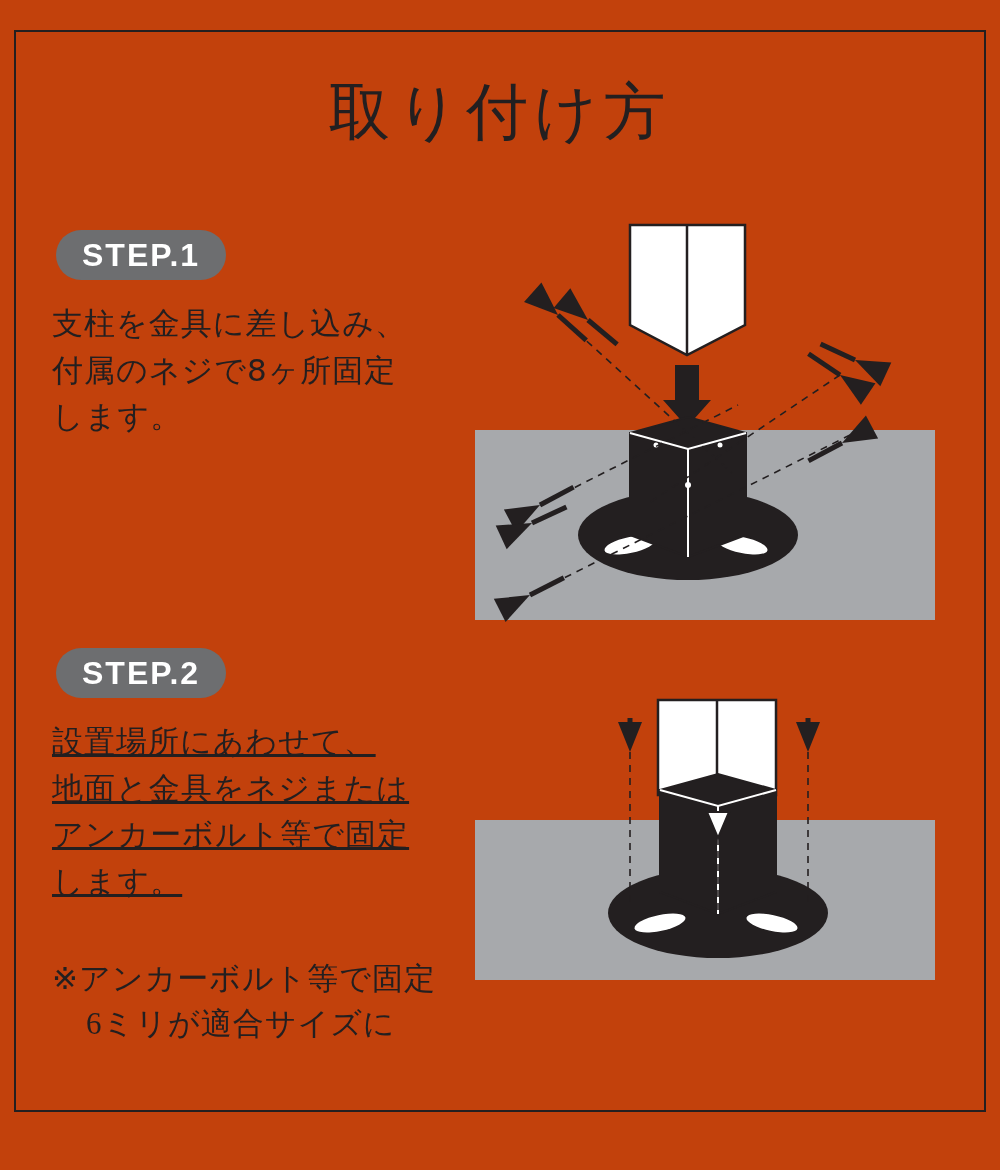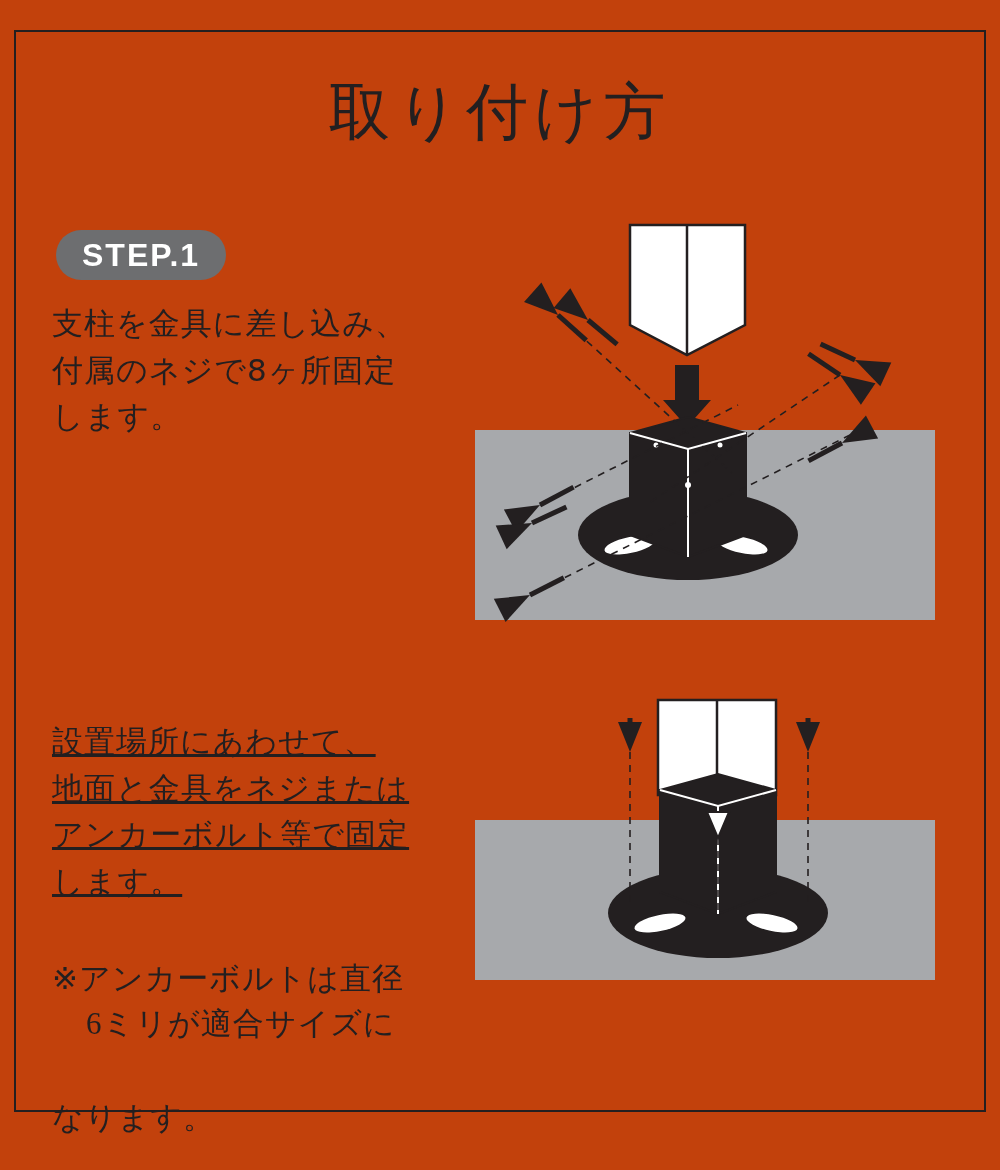--- a/index.html
+++ b/index.html
@@ -178,28 +178,28 @@
         <rect x="0" y="-2.5" width="38" height="5"></rect>
       </g>
 
       <g transform="translate(118,115) rotate(40)">
         <path d="M0 0 L-34 -13 L-34 13 Z"></path>
         <rect x="0" y="-2.5" width="38" height="5"></rect>
       </g>
     </g>
   </svg>
 
+  <div class="step-badge" id="badge2">STEP.2</div>
   <div class="body-text" id="text2">設置場所にあわせて、
 地面と金具をネジまたは
 アンカーボルト等で固定
 します。</div>
   <div class="body-text" id="note2">
-    <span>※アンカーボルトは直径</span>
+    <span>※アンカーボルト等で固定</span>
     <span class="indented">6ミリが適合サイズに</span>
-    <span>なります。</span>
   </div>
 
   <svg class="illus" id="illus2" viewBox="0 0 470 345">
 
     <rect x="5" y="150" width="460" height="160" fill="#a7a9ac"></rect>
 
     <g fill="#ffffff" stroke="#231f20" stroke-width="2.5">
       <rect x="188" y="30" width="118" height="95"></rect>
       <line x1="247" y1="30" x2="247" y2="125"></line>
     </g>

